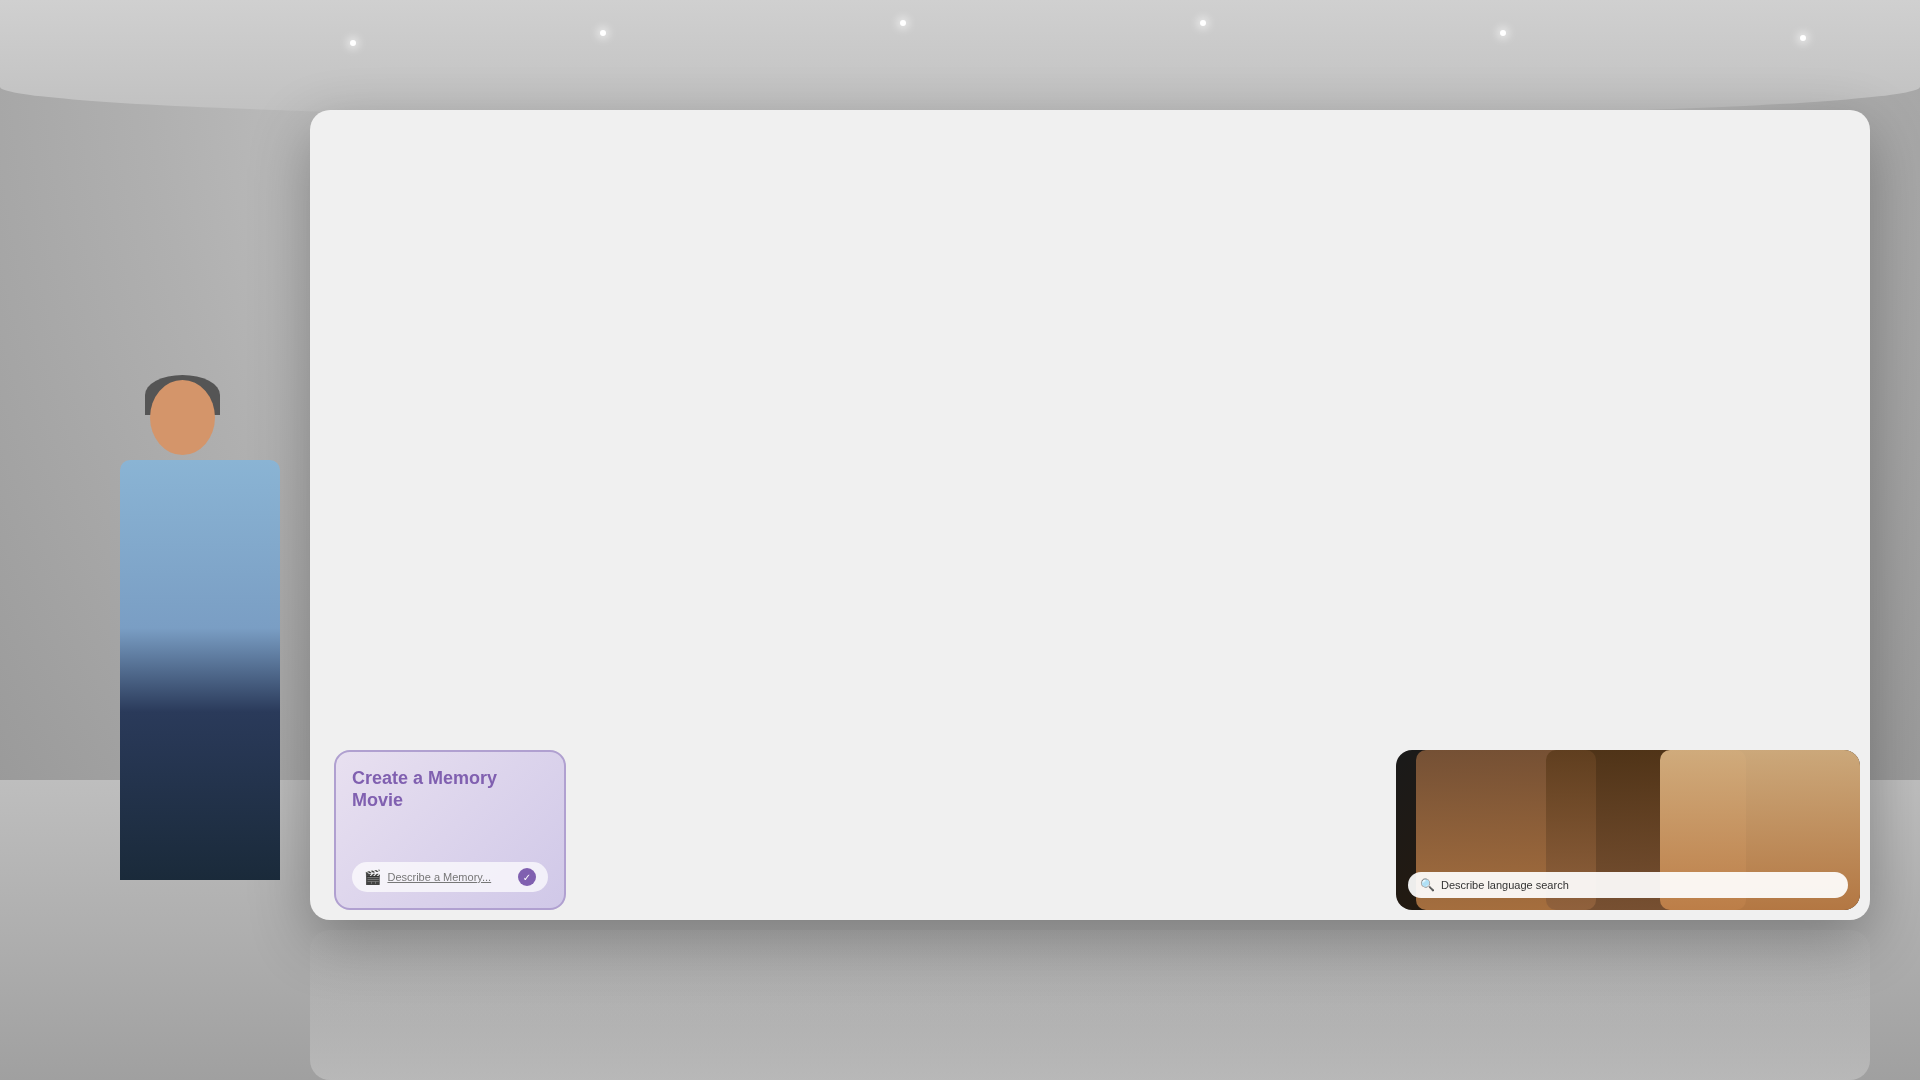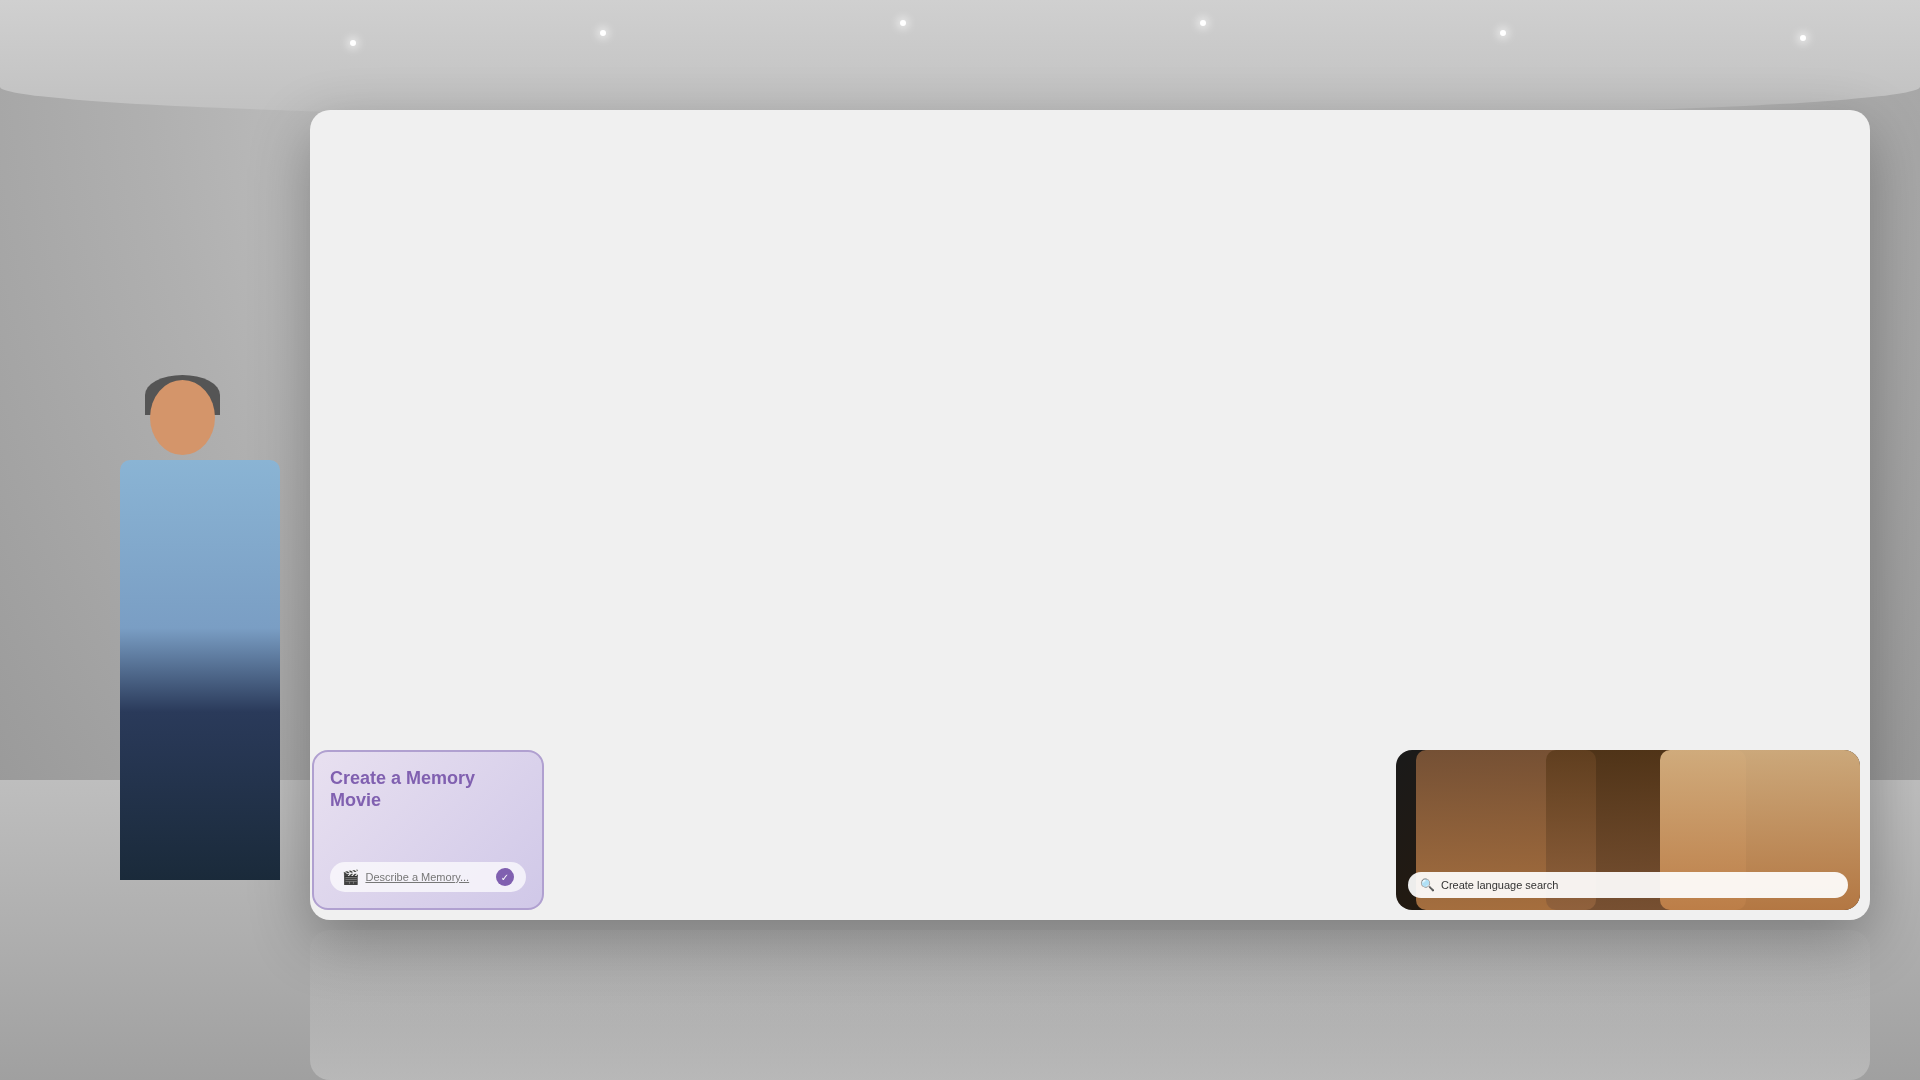--- a/index.html
+++ b/index.html
@@ -145,24 +145,24 @@
 
 <div style="position: absolute; bottom: 170px; right: 60px; width: 464px; height: 160px; border-radius: 16px; overflow: hidden; z-index: 8;">
   <div style="width:100%;height:100%;background:linear-gradient(135deg,#1a1a1a 0%,#2a1a0a 50%,#1a0a00 100%);position:relative;display:flex;align-items:flex-end;padding:12px;">
     <div style="position:absolute;inset:0;overflow:hidden;">
       <div style="position:absolute;left:20px;top:0;bottom:0;width:180px;background:linear-gradient(180deg,#8B5E3C 0%,#C4834A 100%);border-radius:10px;opacity:0.8;"></div>
       <div style="position:absolute;left:150px;top:0;bottom:0;width:200px;background:linear-gradient(180deg,#5a3a1a 0%,#8B5E3C 100%);border-radius:10px;opacity:0.8;"></div>
       <div style="position:absolute;right:0;top:0;bottom:0;width:200px;background:linear-gradient(180deg,#DEB887 0%,#C4834A 100%);border-radius:10px;opacity:0.9;"></div>
     </div>
     <div style="position:relative;z-index:2;width:100%;background:rgba(255,255,255,0.92);border-radius:20px;padding:6px 12px;display:flex;align-items:center;gap:6px;">
       <span style="color:#555;font-size:12px;">🔍</span>
-      <span style="font-size:11px;color:#333;">Create language search</span>
+      <span style="font-size:11px;color:#333;">Describe language search</span>
     </div>
   </div>
 </div>
-<div style="position: absolute; bottom: 170px; left: 312px; width: 232px; height: 160px; border-radius: 16px; overflow: hidden; z-index: 8; background: linear-gradient(135deg, rgb(232, 224, 240) 0%, rgb(208, 200, 232) 100%); border: 2px solid rgb(176, 160, 208); padding: 16px; display: flex; flex-direction: column; justify-content: space-between;">
+<div style="position: absolute; bottom: 170px; left: 334px; width: 232px; height: 160px; border-radius: 16px; overflow: hidden; z-index: 8; background: linear-gradient(135deg, rgb(232, 224, 240) 0%, rgb(208, 200, 232) 100%); border: 2px solid rgb(176, 160, 208); padding: 16px; display: flex; flex-direction: column; justify-content: space-between;">
   <div style="font-size:18px;font-weight:700;color:#8060b0;line-height:1.2;">Create a Memory Movie</div>
   <div style="background:rgba(255,255,255,0.7);border-radius:20px;padding:6px 12px;display:flex;align-items:center;gap:6px;">
     <span style="font-size:14px;">🎬</span>
     <span style="font-size:11px;color:#777;flex:1;text-decoration:underline;">Describe a Memory...</span>
     <span style="width:18px;height:18px;border-radius:50%;background:#8060b0;color:white;font-size:10px;display:flex;align-items:center;justify-content:center;">✓</span>
   </div>
 </div>
 
 </body></html>

